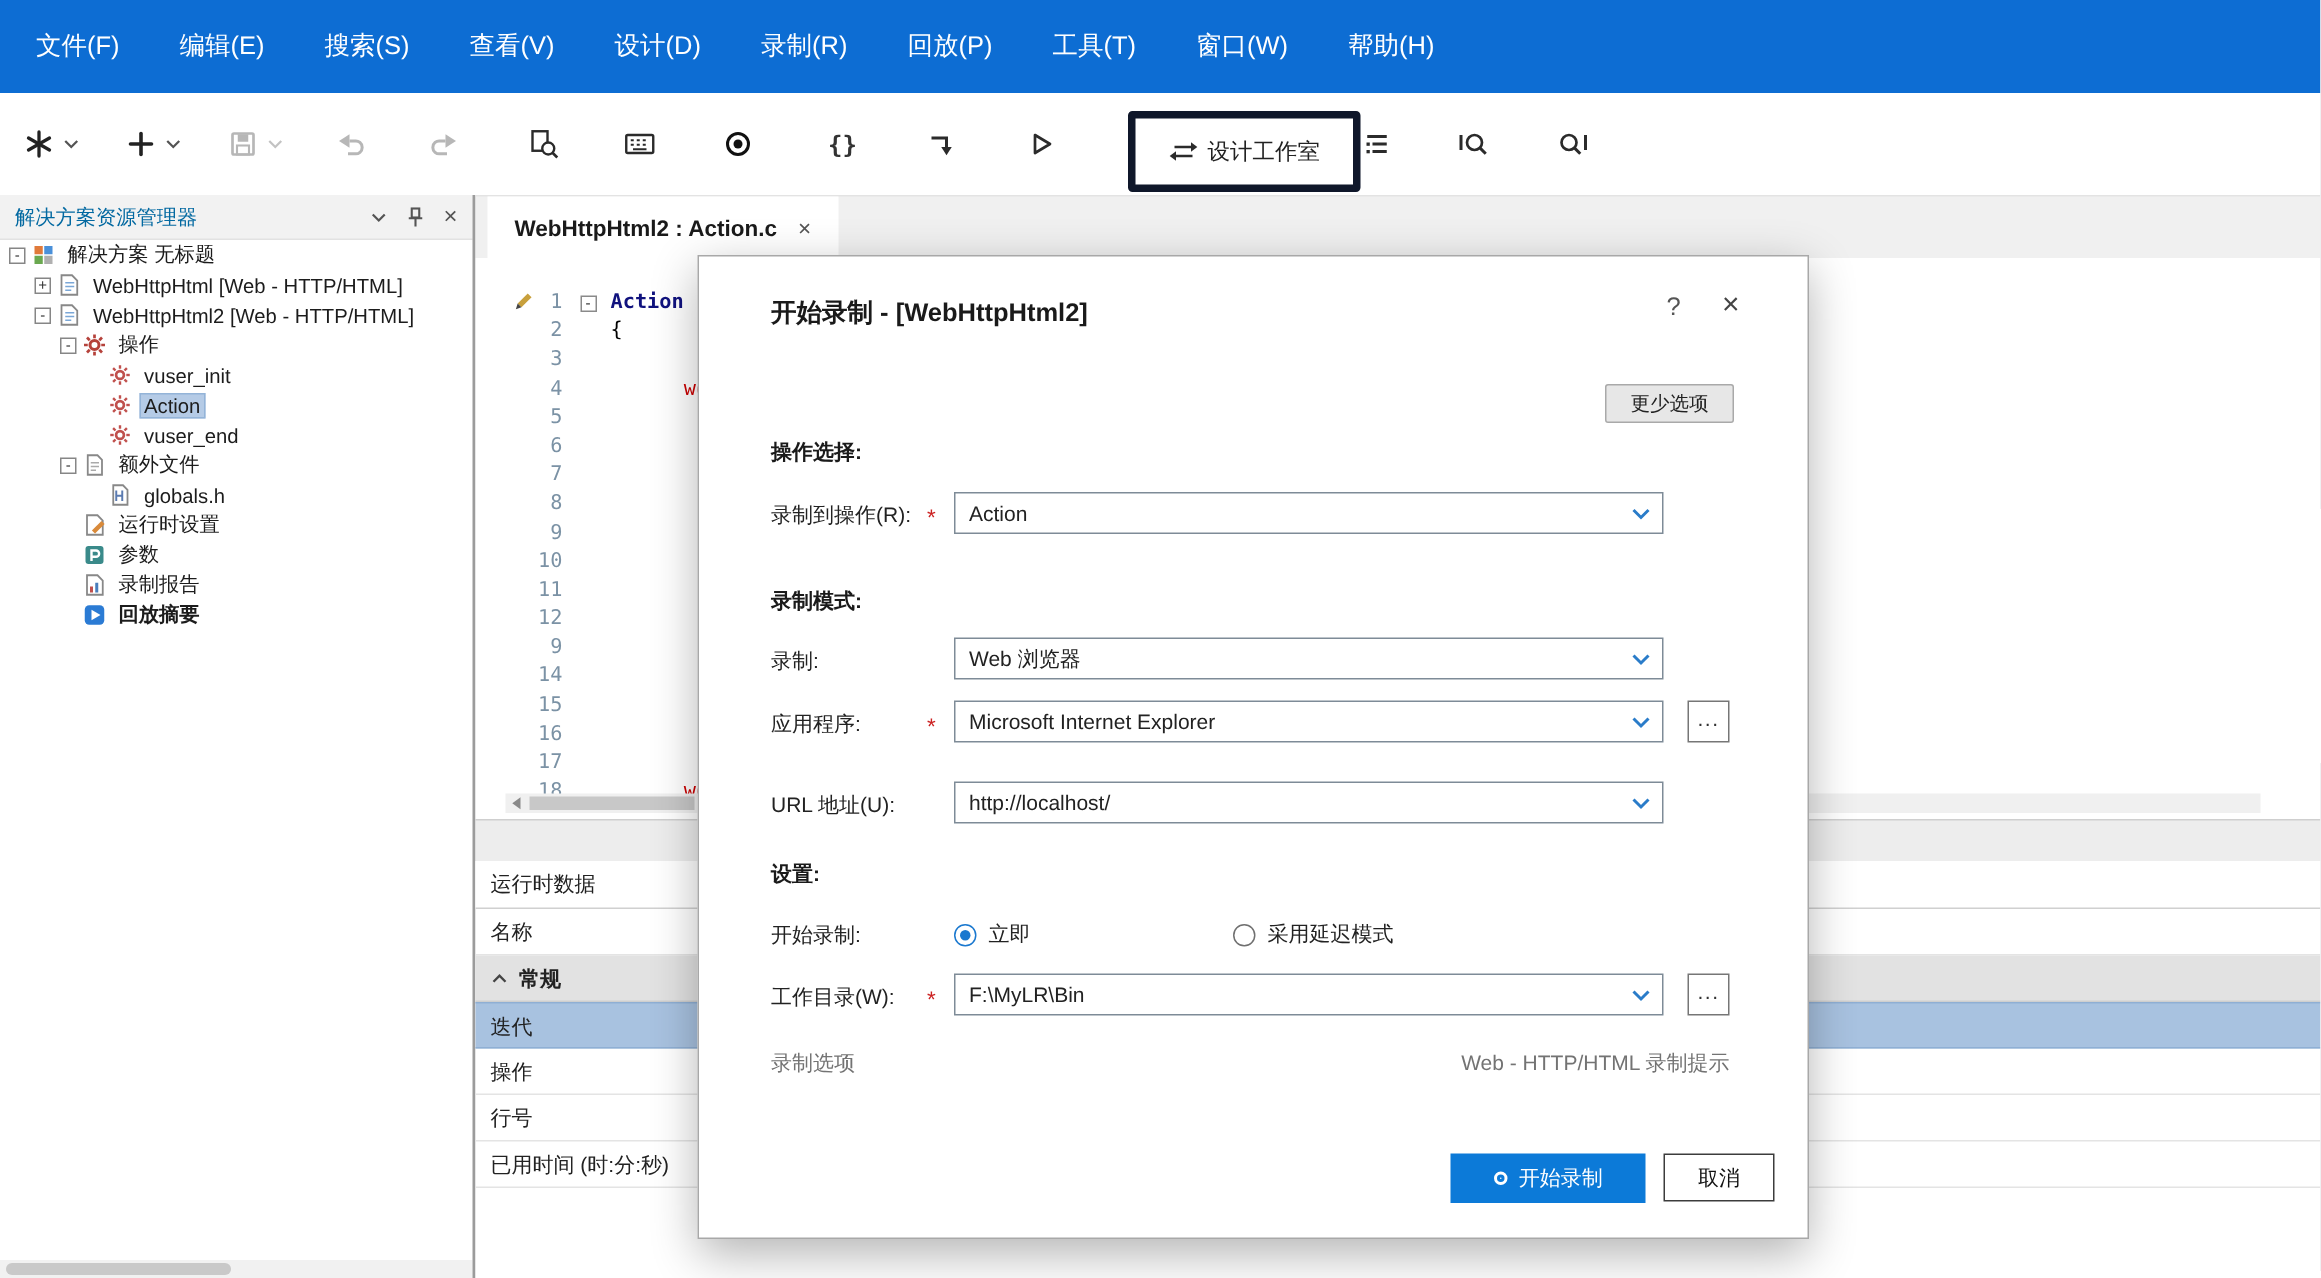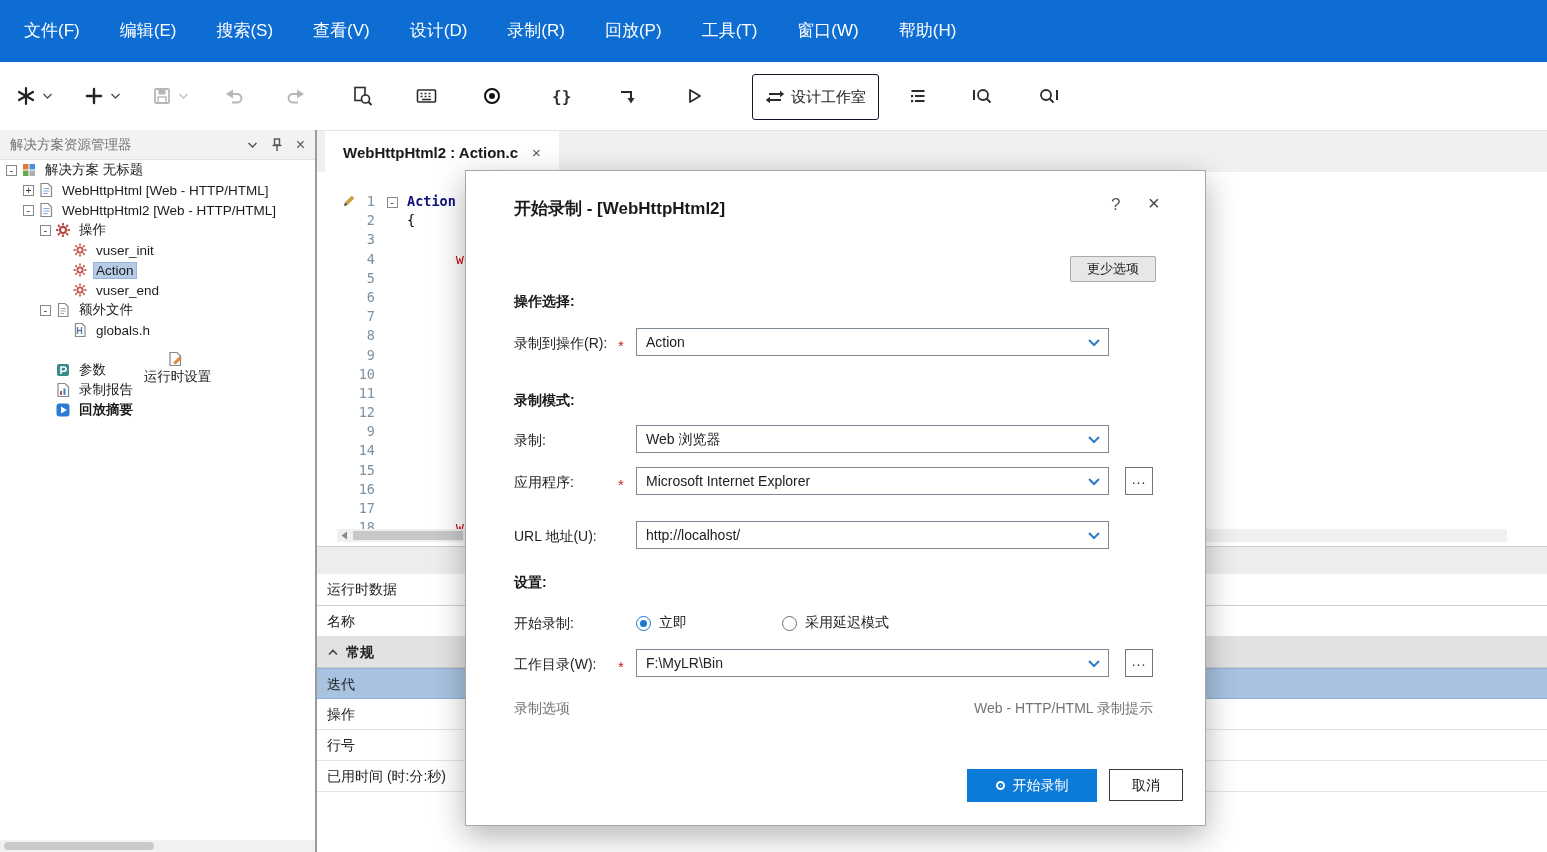--- a/index.html
+++ b/index.html
@@ -9,26 +9,26 @@
   
   .menubar{position:absolute;left:0;top:0;width:100%;height:62px;background:#0d6dd3;display:flex;align-items:center;padding-left:4px;box-sizing:border-box;}
   .mi{color:#fff;font-size:17px;padding:0 20px;height:62px;line-height:62px;cursor:default;white-space:nowrap;}
 
   
   .toolbar{position:absolute;left:0;top:62px;width:100%;height:68px;background:#fff;}
   .tb{position:absolute;top:12px;height:44px;display:flex;align-items:center;gap:6px;cursor:default;}
   .tb.disabled{opacity:.35;filter:grayscale(1);}
   .tb .icon{display:inline-flex;align-items:center;justify-content:center;}
   .tb-label{font-size:15px;color:#222;white-space:nowrap;}
-  .tb.framed{border:1px solid #0f172a;border-radius:3px;padding:0 12px;}
+  .tb.framed{border:5px solid #0f172a;border-radius:3px;padding:0 22px;}
 
   
   .leftpanel{position:absolute;left:0;top:130px;width:315px;height:722px;background:#ffffff;}
   .lp-header{height:30px;display:flex;align-items:center;padding:0 10px;background:#f2f2f2;border-bottom:1px solid #e2e2e2;box-sizing:border-box;}
-  .lp-title{font-size:13.5px;color:#737373;}
+  .lp-title{font-size:13.5px;color:#0369a1;}
   .lp-icons{margin-left:auto;display:flex;align-items:center;gap:13px;color:#555;}
   .lp-icons .x{font-size:16px;line-height:16px;color:#555;}
   .tree{position:absolute;left:0;top:30px;right:0;bottom:14px;overflow:hidden;}
   .trow{height:20px;display:flex;align-items:center;white-space:nowrap;}
   .exp{display:inline-block;width:11px;height:11px;border:1px solid #868686;background:#fff;font-size:10px;line-height:9px;text-align:center;color:#333;box-sizing:border-box;margin-right:4px;flex:none;}
   .exp.hidden{visibility:hidden;}
   .trow .icon{width:16px;height:16px;display:inline-flex;align-items:center;justify-content:center;margin-right:5px;flex:none;}
   .tlabel{font-size:13.5px;color:#1c1c1c;padding:1px 3px;}
   .tlabel.sel{background:#b5cbe6;border:1px solid #94b4d8;padding:0 2px;}
   .lp-hscroll{position:absolute;left:0;bottom:0;width:315px;height:12px;background:#f1f1f1;}
@@ -401,21 +401,21 @@
         <div class="trow" style="padding-left: 57px;">
           <span class="exp hidden"></span>
           <span class="icon">
             <svg width="16" height="16" viewBox="0 0 16 16">
               <path d="M3.5 1.5 h6.5 l3 3 v10 h-9.5 z" fill="#fff" stroke="#888" stroke-width="1.2"></path>
               <path d="M5.5 5 v7 M9.5 5 v7 M5.5 8.5 h4" stroke="#5a7ab0" stroke-width="1.3"></path>
             </svg>
           </span>
           <span class="tlabel">globals.h</span>
         </div>
-        <div class="trow" style="padding-left: 40px; flex-direction: column;">
+        <div class="trow" style="padding-left: 40px;">
           <span class="exp hidden"></span>
           <span class="icon">
             <svg width="16" height="16" viewBox="0 0 16 16">
               <path d="M3 1.5 h7 l3.5 3.5 v9.5 h-10.5 z" fill="#fff" stroke="#888" stroke-width="1.2"></path>
               <rect x="9" y="5" width="3" height="9" transform="rotate(45 10.5 9.5)" fill="#d98a3a"></rect>
             </svg>
           </span>
           <span class="tlabel">运行时设置</span>
         </div>
         <div class="trow" style="padding-left: 40px;">
@@ -658,21 +658,21 @@
         </span>
     </div>
 
     <div class="sec" style="top:403px">设置:</div>
 
     <div class="flabel" style="top:437px">开始录制:</div>
     <div class="radio-opt" style="left:170px;top:437px">
       <span class="radio on"></span>
       <span class="rlabel">立即</span>
     </div>
-    <div class="radio-opt" style="left:316px;top:437px">
+    <div class="radio-opt" style="left:356px;top:437px">
       <span class="radio"></span>
       <span class="rlabel">采用延迟模式</span>
     </div>
 
     <div class="flabel" style="top:478px">工作目录(W):</div>
     <div class="req" style="top:481px">*</div>
     <div class="ffield" style="top:478px">
       <span>F:\MyLR\Bin</span>
       <span class="chev">
           <svg width="14" height="9" viewBox="0 0 14 9">

